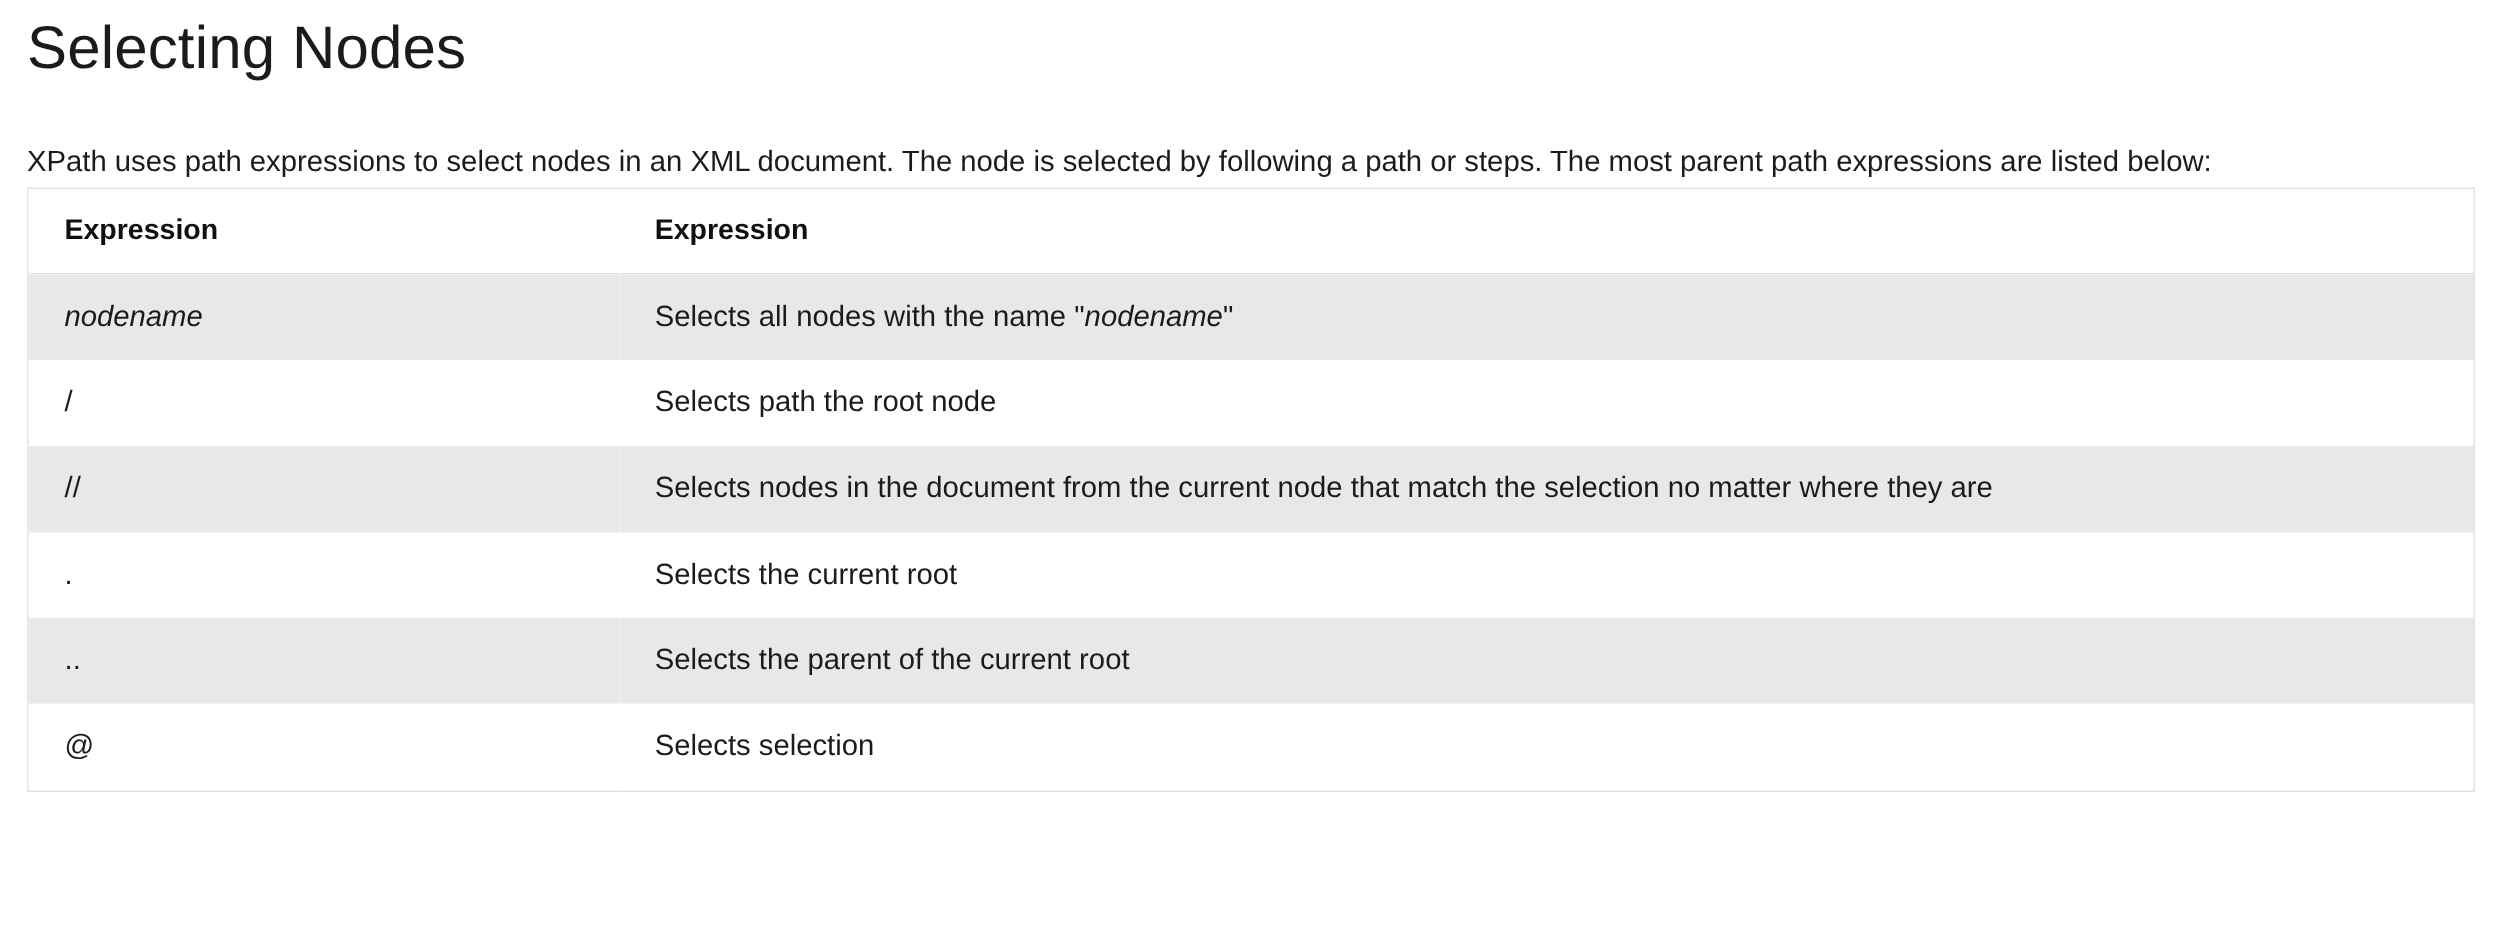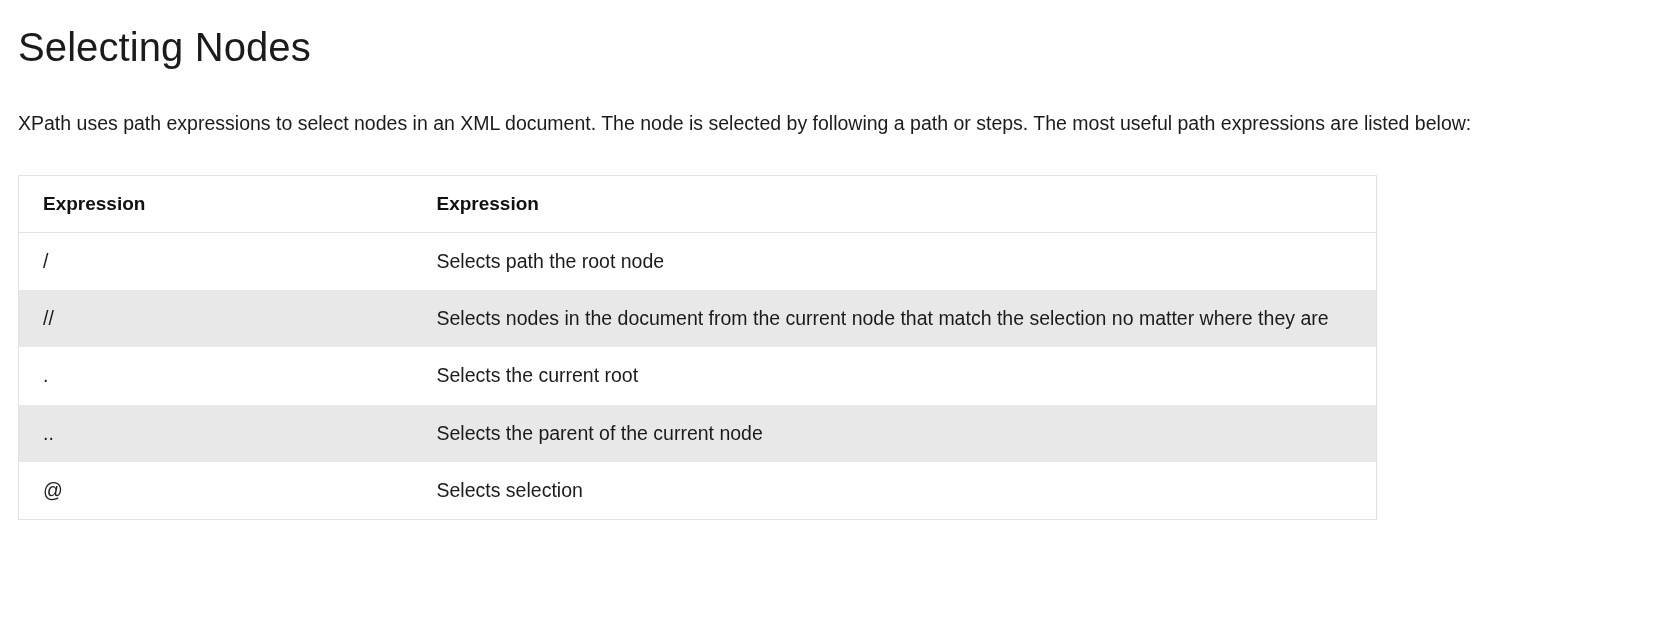--- a/index.html
+++ b/index.html
@@ -18,35 +18,34 @@
   }
   .page {
     padding: 0 18px;
     box-sizing: border-box;
   }
   .page-title {
     font-size: 40px;
     font-weight: 400;
     line-height: 1.15;
     margin: 0;
-    padding-top: 24px;
+    padding-top: 9px;
     letter-spacing: 0.1px;
     color: #1b1b1b;
   }
   .intro {
     font-size: 19.5px;
     line-height: 1.62;
     margin: 0;
     padding-top: 38px;
     max-width: 1634px;
     color: #1b1b1b;
   }
   .table-wrap {
-    margin-top: 35px;
-    width: 1359px;
+    width: 1632px;
   }
   table.xpath-table {
     border-collapse: collapse;
     width: 100%;
     border: 1px solid #e2e2e2;
     table-layout: fixed;
     background: #ffffff;
   }
   table.xpath-table col.col-expr { width: 394px; }
   table.xpath-table th {
@@ -83,50 +82,54 @@
   td.desc-cell { padding-left: 20px; }
   .ital { font-style: italic; }
 </style>
 </head>
 <body>
 
 <div class="page">
 
   <h1 class="page-title">Selecting Nodes</h1>
 
-  <p class="intro">XPath uses path expressions to select nodes in an XML document. The node is selected by following a path or steps. The most useful path expressions are listed below:</p>
+  <p class="intro">XPath uses path expressions to select nodes in an XML document. The node is selected by following a path or steps. The most parent path expressions are listed below:</p>
 
   <div class="table-wrap">
     <table class="xpath-table">
       <colgroup>
         <col class="col-expr">
         <col class="col-desc">
       </colgroup>
       <thead>
         <tr>
           <th>Expression</th>
           <th>Expression</th>
         </tr>
       </thead>
       <tbody id="table-body">
+          <tr class="odd">
+            <td class="expr-cell"><span class="ital">nodename</span></td>
+            <td class="desc-cell">Selects all nodes with the name "<span class="ital">nodename</span>"</td>
+          </tr>
           <tr class="even">
             <td class="expr-cell">/</td>
             <td class="desc-cell">Selects path the root node</td>
           </tr>
           <tr class="odd">
             <td class="expr-cell">//</td>
             <td class="desc-cell">Selects nodes in the document from the current node that match the selection no matter where they are</td>
           </tr>
           <tr class="even">
             <td class="expr-cell">.</td>
             <td class="desc-cell">Selects the current root</td>
           </tr>
           <tr class="odd">
             <td class="expr-cell">..</td>
-            <td class="desc-cell">Selects the parent of the current node</td>
+            <td class="desc-cell">Selects the parent of the current root</td>
           </tr>
           <tr class="even">
             <td class="expr-cell">@</td>
             <td class="desc-cell">Selects selection</td>
           </tr>
         </tbody>
     </table>
   </div>
 
 </div>

